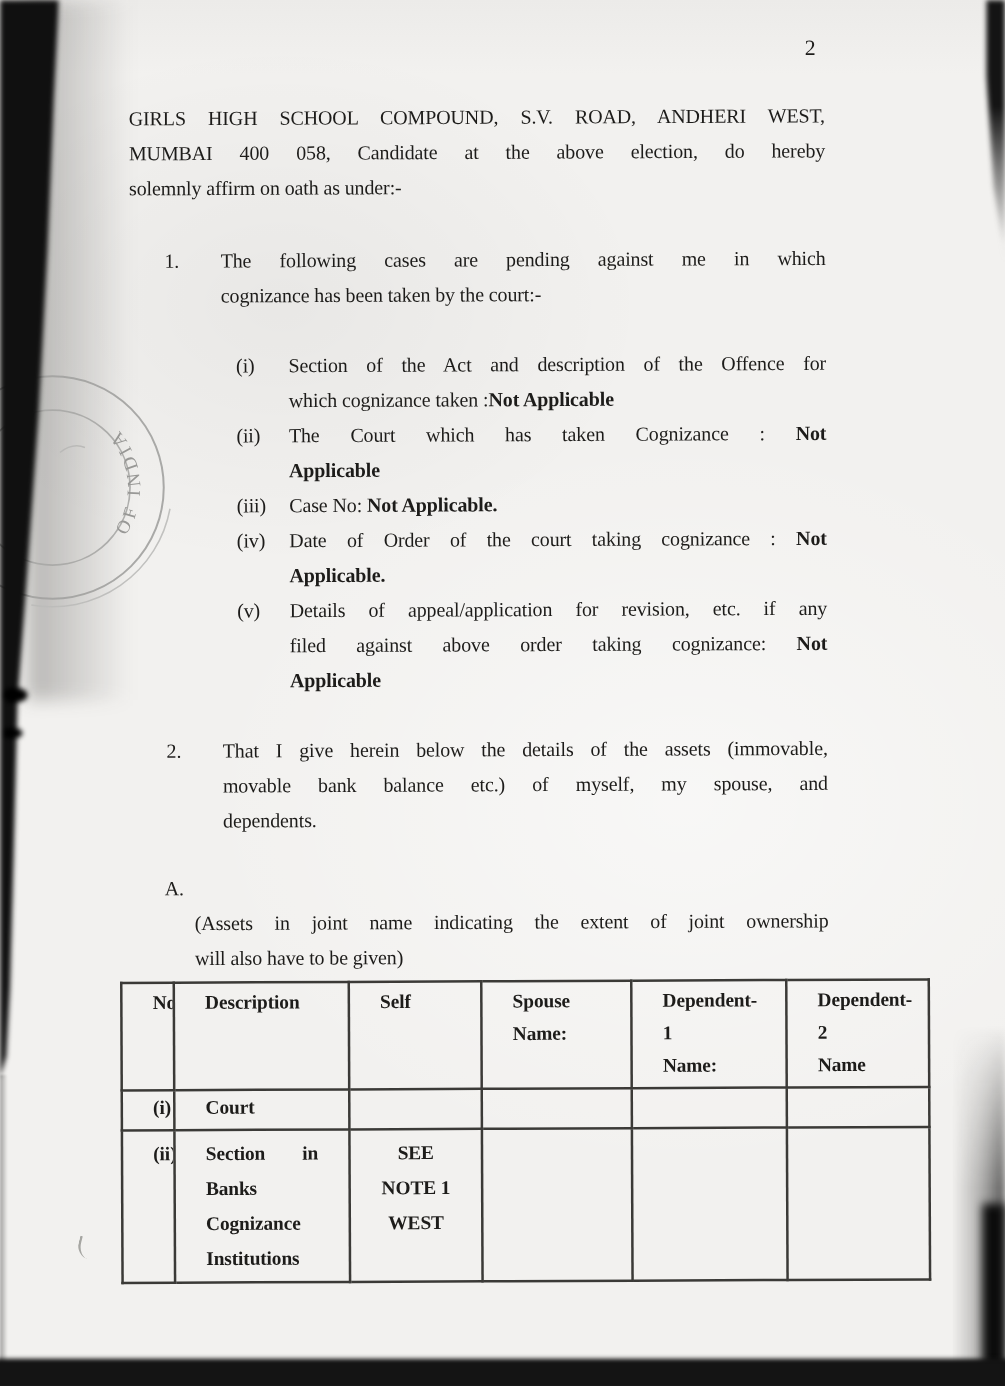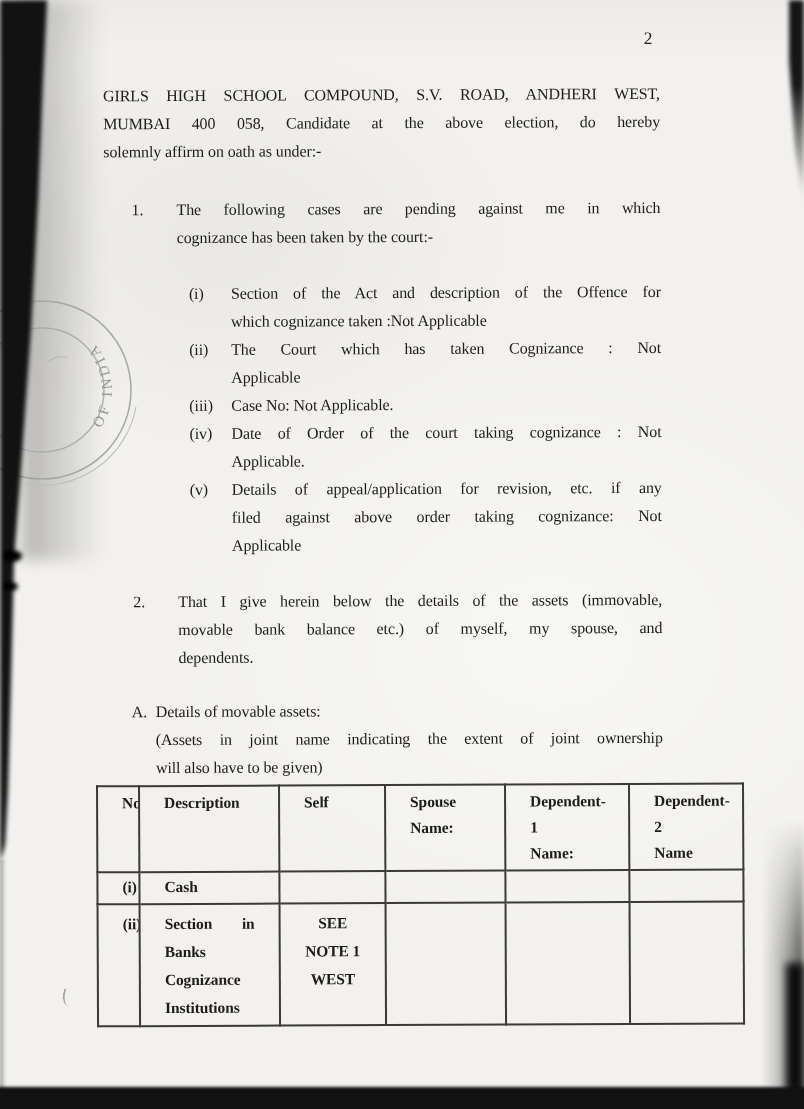--- a/index.html
+++ b/index.html
@@ -47,21 +47,21 @@
   .pen-mark{position:absolute;left:62px;top:990px;width:13px;height:17px;z-index:4;
     border-left:2px solid #8d8d89;border-radius:0 0 0 70%;transform:rotate(14deg);opacity:.75;}
   
   .stamp{position:absolute;left:-58px;top:290px;z-index:2;opacity:.9;}
   
   .content{position:absolute;inset:0;z-index:3;transform:rotate(-0.25deg);transform-origin:50% 50%;
     font-size:16px;line-height:28px;letter-spacing:-0.1px;}
   .abs{position:absolute;}
   .jl{text-align:justify;text-align-last:justify;}
   .ll{text-align:left;}
-  b{font-weight:normal;}
+  b{font-weight:bold;}
   .page-number{left:646px;top:25px;font-size:17.5px;}
   .opening{left:105px;top:81px;width:557px;}
   .item-num1{left:133px;top:195px;}
   .item-text1{left:178px;top:195px;width:484px;}
   .subitems{left:232px;top:279px;width:430px;}
   .sub{position:relative;}
   .sub .lbl{position:absolute;left:-42px;top:0;}
   .item-num2{left:133px;top:587px;}
   .item-text2{left:178px;top:587px;width:484px;}
   .seca-label{left:131px;top:697px;}
@@ -144,21 +144,20 @@
     </div>
 
     <div class="abs item-num2">2.</div>
     <div class="abs item-text2">
       <div class="jl">That I give herein below the details of the assets (immovable,</div>
       <div class="jl">movable bank balance etc.) of myself, my spouse, and</div>
       <div class="ll">dependents.</div>
     </div>
 
     <div class="abs seca-label">A.</div>
-    <div class="abs seca-title">Details of movable assets:</div>
     <div class="abs seca-note">
       <div class="jl">(Assets in joint name indicating the extent of joint ownership</div>
       <div class="ll">will also have to be given)</div>
     </div>
 
     <table class="assets-table">
       <colgroup>
         <col style="width:42px">
           <col style="width:140px">
           <col style="width:106px">
@@ -188,21 +187,21 @@
               <div>Dependent-1</div>
               <div>Name:</div>
             </td>
         <td>
               <div>Dependent-2</div>
               <div>Name</div>
             </td>
       </tr>
       <tr class="r1">
         <td>(i)</td>
-        <td>Cash</td>
+        <td>Court</td>
         <td></td>
         <td></td>
         <td></td>
         <td></td>
       </tr>
       <tr class="r2">
         <td>(ii)</td>
         <td class="dlines">
           <div class="jl">Section in</div>
           <div class="ll">Banks</div>

